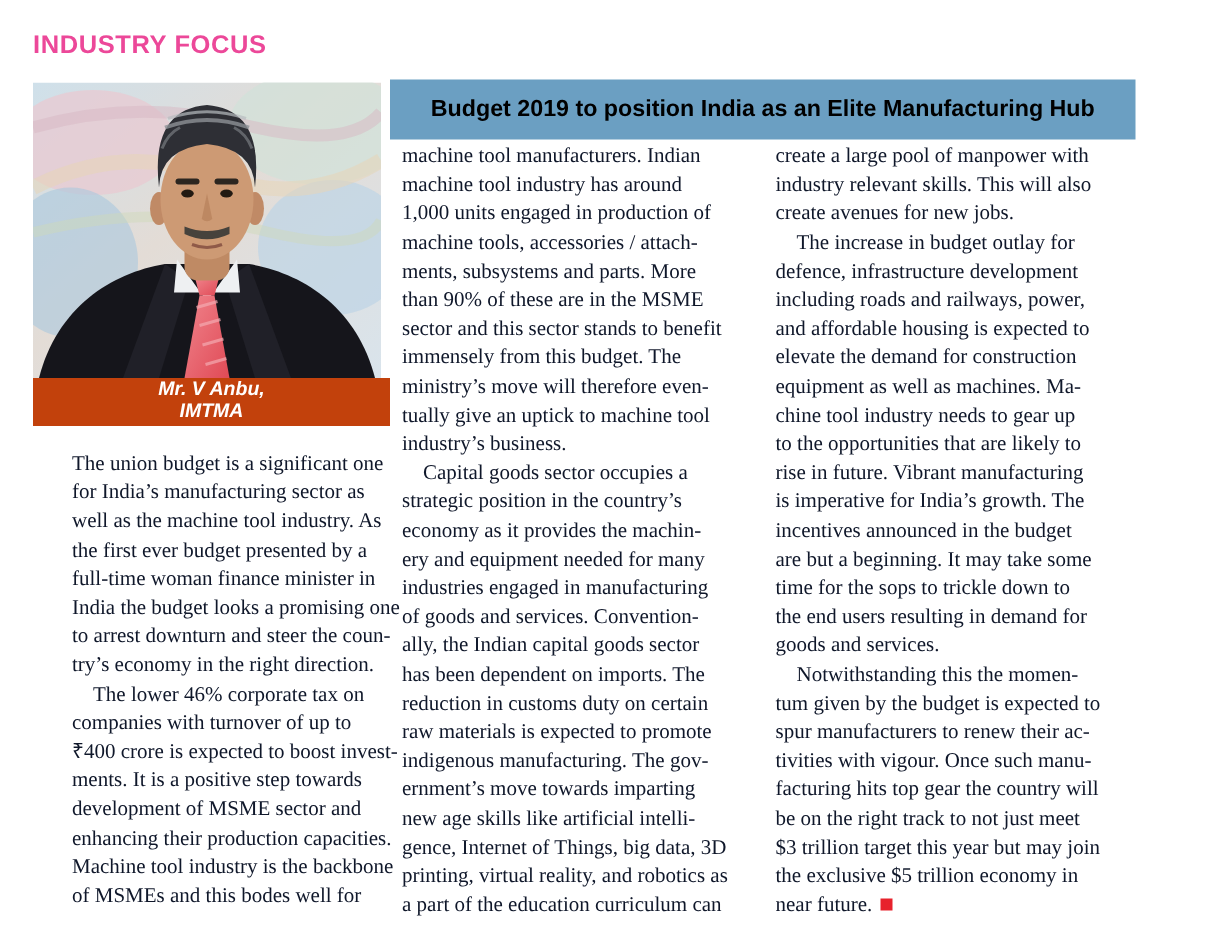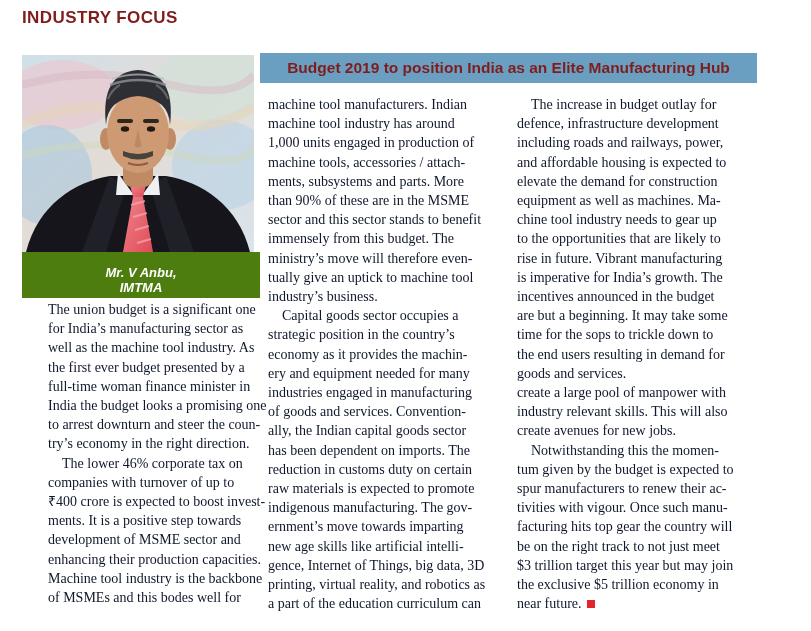--- a/index.html
+++ b/index.html
@@ -2,36 +2,36 @@
 <html><head>
 <meta charset="utf-8">
 <style>
   * { margin:0; padding:0; box-sizing:border-box; }
   html,body { background:#ffffff; }
   body {
     width:811px; height:631px; position:relative; overflow:hidden;
     font-family:"Liberation Serif", serif;
   }
   .page-title {
-    position:absolute; left:22px; top:8px;
+    position:absolute; left:22px; top:20px;
     font-family:"Liberation Sans", sans-serif;
-    font-weight:bold; font-size:17px; letter-spacing:0.4px; color:#7f1d1d;
+    font-weight:bold; font-size:17px; letter-spacing:0.4px; color:#ec4899;
   }
   .banner {
-    position:absolute; left:260px; top:53px; width:497px; height:30px;
-    background:#6b9fc2; color:#7f1d1d;
+    position:absolute; left:260px; top:53px; width:497px; height:40px;
+    background:#6b9fc2; color:#000000;
     font-family:"Liberation Sans", sans-serif; font-weight:bold; font-size:15.5px;
     display:flex; align-items:center; justify-content:center;
   }
   .photo-figure { position:absolute; left:22px; top:55px; width:238px; }
   .photo { display:block; width:232px; height:197px; }
   .photo-caption {
-    width:238px; background:#4d7c0f; color:#ffffff; text-align:center;
+    width:238px; background:#c2410c; color:#ffffff; text-align:center;
     font-family:"Liberation Sans", sans-serif; font-weight:bold; font-style:italic;
-    font-size:13px; line-height:14.5px; padding:14px 0 3px; white-space:pre-line;
+    font-size:13px; line-height:14.5px; padding:0 0 3px; white-space:pre-line;
   }
   .col {
     position:absolute; width:244px; color:#0f172a;
     font-size:14px; line-height:19.2px;
   }
   #col1 { left:22px;  top:300px;margin-left:26px; }
   #col2 { left:268px; top:95px; }
   #col3 { left:517px; top:95px; }
   .para { margin:0; }
   .para.indent { text-indent:14px; }
@@ -152,38 +152,38 @@
 raw materials is expected to promote
 indigenous manufacturing. The gov-
 ernment’s move towards imparting
 new age skills like artificial intelli-
 gence, Internet of Things, big data, 3D
 printing, virtual reality, and robotics as
 a part of the education curriculum can</span></p>
 </div>
 
 <div class="col" id="col3">
+  <p class="para"><span class="ptext">create a large pool of manpower with
+industry relevant skills. This will also
+create avenues for new jobs.</span></p>
   <p class="para indent"><span class="ptext">The increase in budget outlay for
 defence, infrastructure development
 including roads and railways, power,
 and affordable housing is expected to
 elevate the demand for construction
 equipment as well as machines. Ma-
 chine tool industry needs to gear up
 to the opportunities that are likely to
 rise in future. Vibrant manufacturing
 is imperative for India’s growth. The
 incentives announced in the budget
 are but a beginning. It may take some
 time for the sops to trickle down to
 the end users resulting in demand for
 goods and services.</span></p>
-  <p class="para"><span class="ptext">create a large pool of manpower with
-industry relevant skills. This will also
-create avenues for new jobs.</span></p>
   <p class="para indent"><span class="ptext">Notwithstanding this the momen-
 tum given by the budget is expected to
 spur manufacturers to renew their ac-
 tivities with vigour. Once such manu-
 facturing hits top gear the country will
 be on the right track to not just meet
 $3 trillion target this year but may join
 the exclusive $5 trillion economy in
 near future.</span><span class="endmark"></span></p>
 </div>

